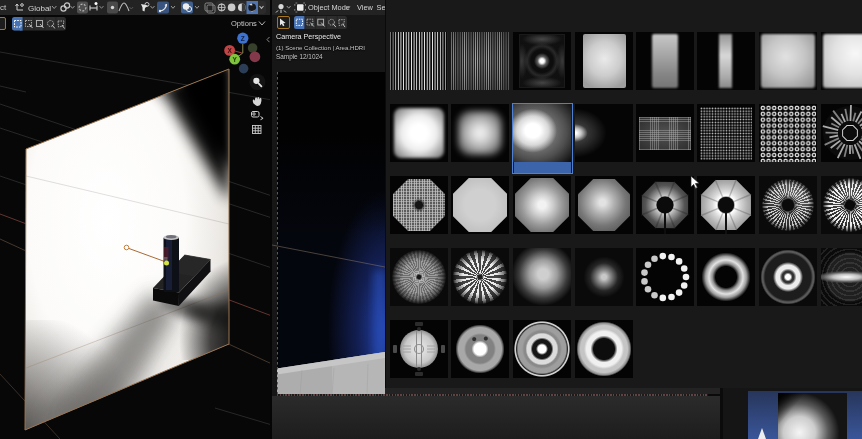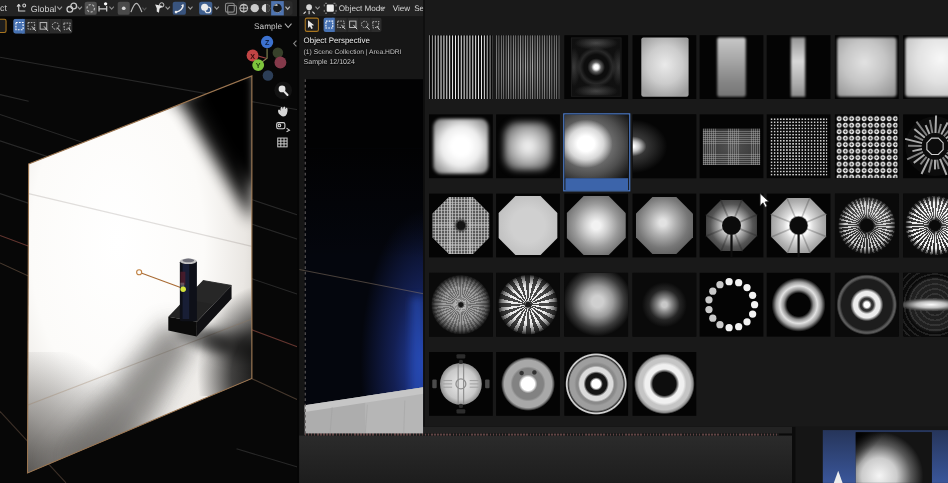--- a/index.html
+++ b/index.html
@@ -158,21 +158,21 @@
 <polygon points="60,345 113,337 113,380.5 60,380.5" fill="#bdbdbd" opacity="0.55"></polygon>
 <polygon points="5,353.5 113,337 113,343 5,359.5" fill="#c6c6c6"></polygon>
 <g stroke="#9a9a9a" stroke-width="1" opacity="0.35">
 <path d="M30,355 L28,380"></path>
           <path d="M62,353 L60,380"></path>
           <path d="M96,349 L95,380"></path>
 </g>
 <path d="M5.5,57 L5.5,380.5" stroke="#5f5a5a" stroke-dasharray="2.5,2.5" stroke-width="1" fill="none"></path>
 </svg>
 </div>
-<div style="left:276px;top:31.5px;color:#ececec;font-size:7.2px;text-shadow:0 1px 1px #000;white-space:nowrap">Object Perspective</div>
+<div style="left:276px;top:31.5px;color:#ececec;font-size:7.2px;text-shadow:0 1px 1px #000;white-space:nowrap">Camera Perspective</div>
 <div style="left:276px;top:43.5px;color:#c5c5c5;font-size:6.1px;text-shadow:0 1px 1px #000;white-space:nowrap">(1) Scene Collection | Area.HDRI</div>
 <div style="left:276px;top:52.5px;color:#c5c5c5;font-size:6.4px;text-shadow:0 1px 1px #000;white-space:nowrap">Sample 12/1024</div>
 <div style="left:272px;top:395.5px;width:448px;height:43.5px;background:linear-gradient(#2b2b2b,#1d1d1d)"></div>
 <div style="left:277px;top:393.5px;width:431px;height:2px;background-image:repeating-linear-gradient(90deg,#604444 0 1.4px,#1c1c1c 1.4px 2.8px)"></div>
 <div style="left:385px;top:388px;width:335px;height:5.5px;background:#232323"></div>
 <div style="left:720px;top:388px;width:3px;height:51px;background:#0b0b0b"></div>
 <div style="left:723px;top:388px;width:139px;height:51px;background:#151515"></div>
 <div style="left:748px;top:391px;width:114px;height:48px;background:linear-gradient(#26355a,#3a569a)"></div>
 <div style="left:778px;top:393px;width:69px;height:46px;background:linear-gradient(130deg,rgba(0,0,0,.9) 4%,rgba(0,0,0,0) 26%),radial-gradient(circle 40px at 31% 86%,#f5f5f5,#cccccc 40%,#5a5a5a 72%,#141414),#0a0a0a"></div>
 <div style="left:758px;top:428px;width:0;height:0;border-left:4px solid transparent;border-right:4px solid transparent;border-bottom:11px solid #ededed"></div>
@@ -268,21 +268,21 @@
 <circle cx="38.5" cy="6.5" r="3" stroke-dasharray="1.5,1"></circle>
         <path d="M40,8 l3,3.5" stroke="#d5d5d5"></path>
 <path d="M46,4 l6,0 l-1,5 l-4.5,1 z" stroke-dasharray="1.5,1"></path>
         <path d="M50,8 l2.5,3.5" stroke="#d5d5d5"></path>
 </g>
 <line x1="11" y1="0" x2="11" y2="13.5" stroke="#222" stroke-width="0.8"></line>
 <line x1="22" y1="0" x2="22" y2="13.5" stroke="#222" stroke-width="0.8"></line>
 <line x1="33" y1="0" x2="33" y2="13.5" stroke="#222" stroke-width="0.8"></line>
 <line x1="44" y1="0" x2="44" y2="13.5" stroke="#222" stroke-width="0.8"></line>
 </svg>
-<div style="left:231px;top:18.5px;color:#c8c8c8;font-size:7.5px">Sample</div>
+<div style="left:231px;top:18.5px;color:#c8c8c8;font-size:7.5px">Options</div>
 <svg width="10" height="8" style="left:258px;top:20px">
       <path d="M1,1.5 l3,3.5 l3,-3.5" stroke="#b0b0b0" fill="none"></path>
     </svg>
 <div style="left:276.5px;top:16px;width:13px;height:13px;background:#1d1d1d;border:1px solid #a8751f;border-radius:2px"></div>
 <svg width="8" height="9" style="left:279px;top:18px">
       <path d="M1,0.5 L1,7.5 L2.8,5.8 L4,8.3 L5.4,7.6 L4.2,5.2 L6.6,5 Z" fill="#e8e8e8"></path>
     </svg>
 <svg width="53" height="14" style="left:293.5px;top:16px">
 <rect x="0" y="0" width="53" height="13" rx="2.5" fill="#2c2c2c"></rect>
 <rect x="0" y="0" width="10.8" height="13" rx="2.5" fill="#4772b3"></rect>

